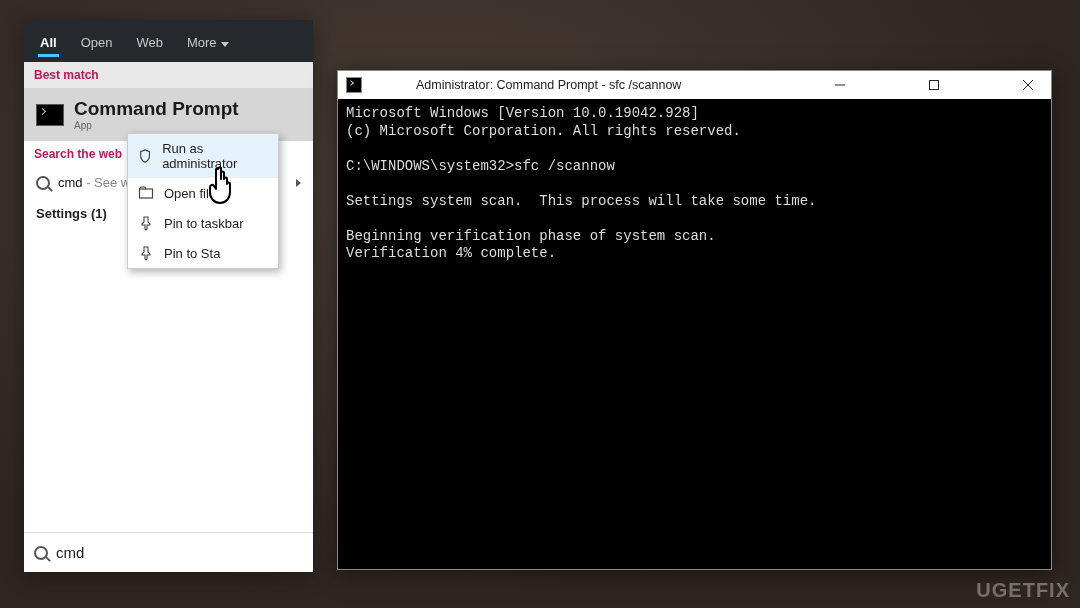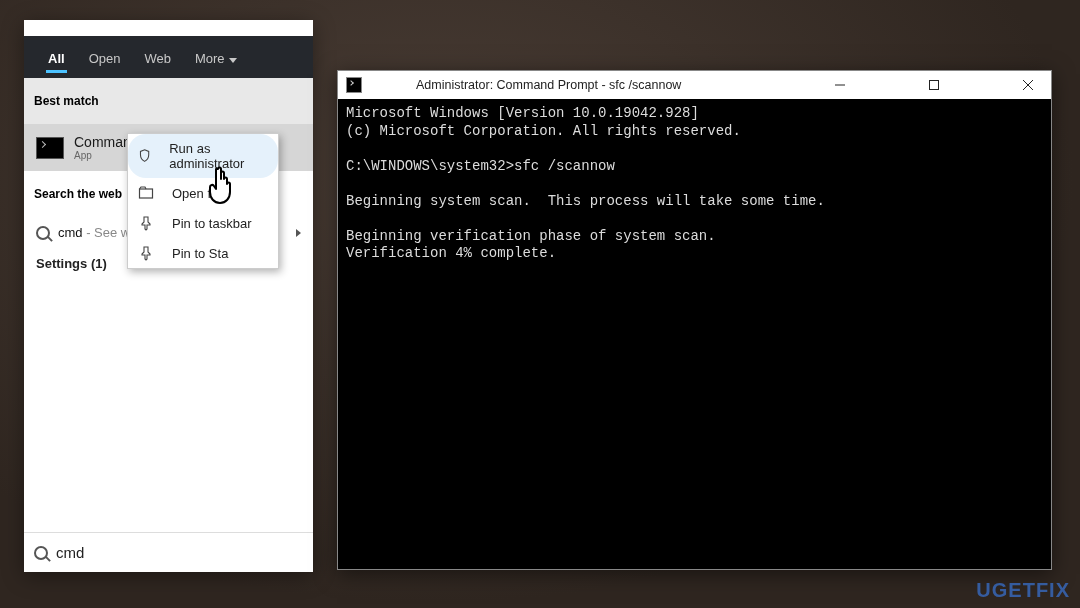--- a/index.html
+++ b/index.html
@@ -23,24 +23,23 @@
   background: #fff;
   box-shadow: 0 4px 20px rgba(0,0,0,.4);
   display: flex;
   flex-direction: column;
 }
 .search-tabs {
   height: 42px;
   background: #25282d;
   display: flex;
   align-items: center;
-  padding: 0 12px;
+  padding: 0 4px;
   color: #c8c8c8;
   font-size: 13px;
-  margin-top: 16px;
 }
 .search-tabs .tab {
   padding: 11px 12px 9px;
   cursor: pointer;
   position: relative;
 }
 .search-tabs .tab.active {
   color: #fff;
   font-weight: 600;
 }
@@ -54,45 +53,45 @@
 .chev-down {
   display:inline-block;
   width:0;height:0;
   border-left:4px solid transparent;
   border-right:4px solid transparent;
   border-top:5px solid #c8c8c8;
   margin-left:4px;
 }
 .section-header {
   background: #e8e8e8;
-  color: #000000;
+  color: #be185d;
   font-size: 12px;
   font-weight: 600;
-  padding: 16px 10px;
+  padding: 6px 10px;
 }
 .best-match-row {
   display: flex;
   align-items: center;
   gap: 10px;
   padding: 10px 12px;
   background: #d6d6d6;
 }
 .cmd-icon {
   width: 28px; height: 22px;
   background: #000;
   border: 1px solid #555;
   position: relative;
 }
 .cmd-icon::before{
   content:"";
   position:absolute; left:3px; top:4px;
   width:4px;height:4px;border-right:1px solid #bbb;border-bottom:1px solid #bbb;
   transform:rotate(-45deg);
 }
-.result-title { font-size: 14px; color: #1a1a1a; }
+.result-title { font-size: 19px; color: #1a1a1a; font-weight: bold; }
 .result-sub   { font-size: 10px; color: #666; }
 
 .web-row {
   display: flex;
   align-items: center;
   padding: 8px 12px;
   font-size: 13px;
   color: #222;
   gap: 8px;
 }
@@ -140,23 +139,22 @@
   width: 152px;
   background:#fff;
   border:1px solid #ccc;
   box-shadow: 2px 3px 8px rgba(0,0,0,.3);
   font-size:13px;
   color:#222;
 }
 .ctx-item {
   display:flex;
   align-items:center;
-  gap:18px;
+  gap:10px;
   padding:7px 10px;
-  border-radius:18px;
 }
 .ctx-item.hover { background:#e5f1fb; }
 .ctx-item .ico {
   width:16px;height:16px;display:flex;align-items:center;justify-content:center;font-size:13px;color:#444;
 }
 
 
 .cursor-hand {
   position:absolute;
   left:204px; top:163px;
@@ -202,21 +200,21 @@
   padding:6px 8px;
   white-space:pre;
   line-height:1.25;
 }
 
 
 .watermark{
   position:absolute;right:10px;bottom:6px;
   font-family: Arial, sans-serif;
   font-size:20px;font-weight:600;letter-spacing:1px;
-  color:#3b82f6;opacity:.6;
+  color:#a3a3a3;opacity:.6;
 }
 </style>
 </head>
 <body>
 
 <div class="search-panel">
   <div class="search-tabs">
     <div class="tab active">All</div>
     <div class="tab">Open</div>
     <div class="tab">Web</div>
@@ -308,19 +306,19 @@
           <line x1="0" y1="0" x2="10" y2="10" stroke="#222" stroke-width="1"></line>
           <line x1="10" y1="0" x2="0" y2="10" stroke="#222" stroke-width="1"></line>
         </svg>
     </div>
   </div>
   <div class="console-body"><span>Microsoft Windows [Version 10.0.19042.928]</span>
 <span>(c) Microsoft Corporation. All rights reserved.</span>
 <span></span>
 <span>C:\WINDOWS\system32&gt;sfc /scannow</span>
 <span></span>
-<span>Beginning system scan.  This process will take some time.</span>
+<span>Settings system scan.  This process will take some time.</span>
 <span></span>
 <span>Beginning verification phase of system scan.</span>
 <span>Verification 4% complete.</span></div>
 </div>
 
 <div class="watermark">UGETFIX</div>
 
 </body></html>

